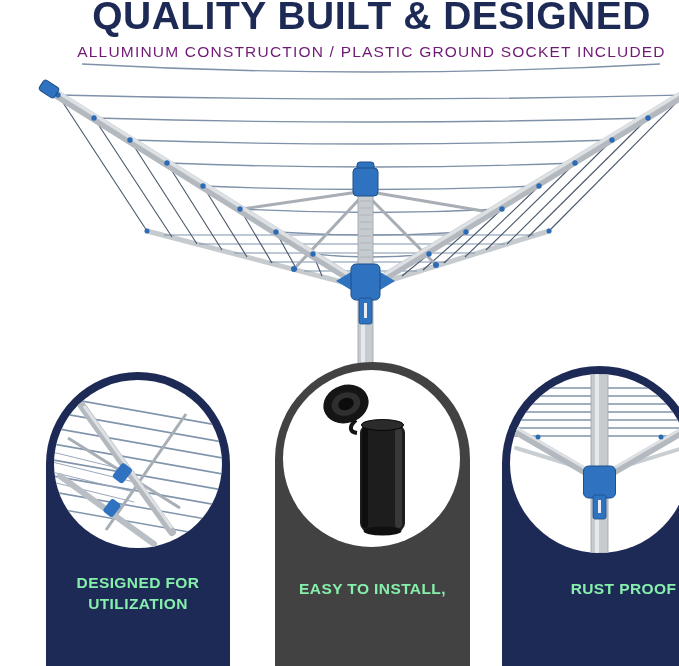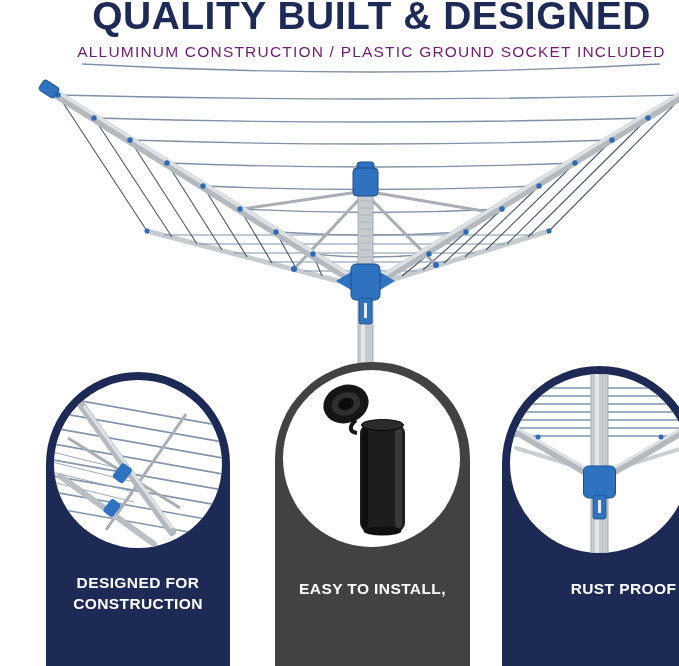--- a/index.html
+++ b/index.html
@@ -18,21 +18,21 @@
   }
   
   .product-svg{position:absolute;left:0;top:0;z-index:1;}
   
   .panel{position:absolute;z-index:2;}
   .panel .photo-circle{
     position:absolute;left:8px;top:8px;border-radius:50%;
     background:#fff;overflow:hidden;
   }
   .feature-text{
-    position:absolute;left:0;width:100%;text-align:center;color:#ffffff;
+    position:absolute;left:0;width:100%;text-align:center;color:#86efac;
     font-weight:700;font-size:15.5px;line-height:21px;letter-spacing:0.4px;
   }
   .feature-text span{display:block;}
   .panel-left{left:14px;top:372px;width:184px;height:294px;border-radius:92px 92px 0 0;}
   .panel-left .photo-circle{width:168px;height:168px;}
   .panel-left .feature-text{top:200px;}
   .panel-mid{left:243px;top:362px;width:195px;height:304px;border-radius:97px 97px 0 0;}
   .panel-mid .photo-circle{width:177px;height:177px;}
   .panel-mid .feature-text{top:216px;}
   .panel-right{left:470px;top:366px;width:195px;height:300px;border-radius:98px 98px 0 0;}
@@ -202,21 +202,21 @@
           <line x1="14" y1="58" x2="126" y2="128" stroke="#a8aeb5" stroke-width="3"></line>
           <line x1="28" y1="26" x2="118" y2="152" stroke="#b3b9bf" stroke-width="8" stroke-linecap="round"></line>
           <line x1="30" y1="26" x2="118" y2="148" stroke="#dde1e4" stroke-width="3"></line>
           <line x1="6" y1="96" x2="100" y2="164" stroke="#b9bfc4" stroke-width="6" stroke-linecap="round"></line>
           <rect x="62" y="84" width="13" height="18" rx="3" fill="#2e72c0" transform="rotate(38 68 93)"></rect>
           <rect x="52" y="120" width="12" height="16" rx="3" fill="#2e72c0" transform="rotate(38 58 128)"></rect>
         </svg>
       </div>
       <div class="feature-text">
         <span>DESIGNED FOR</span>
-        <span>CONSTRUCTION</span>
+        <span>UTILIZATION</span>
       </div>
     </article>
 
     <article class="panel panel-mid" style="background-color: rgb(66, 66, 66);">
       <div class="photo-circle">
         <svg width="177" height="177" viewBox="0 0 177 177">
           <g transform="rotate(-18 63 34)">
             <ellipse cx="63" cy="34" rx="23" ry="19" fill="#151515"></ellipse>
             <ellipse cx="63" cy="34" rx="14.5" ry="11.5" fill="#2f2f2f"></ellipse>
             <ellipse cx="63" cy="34" rx="8" ry="6" fill="#0c0c0c"></ellipse>

